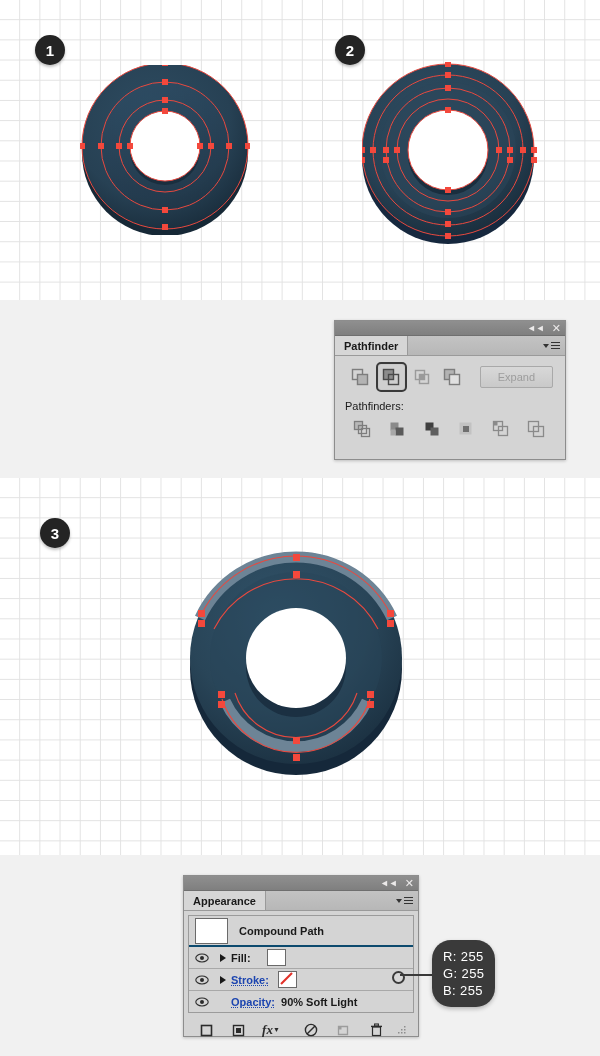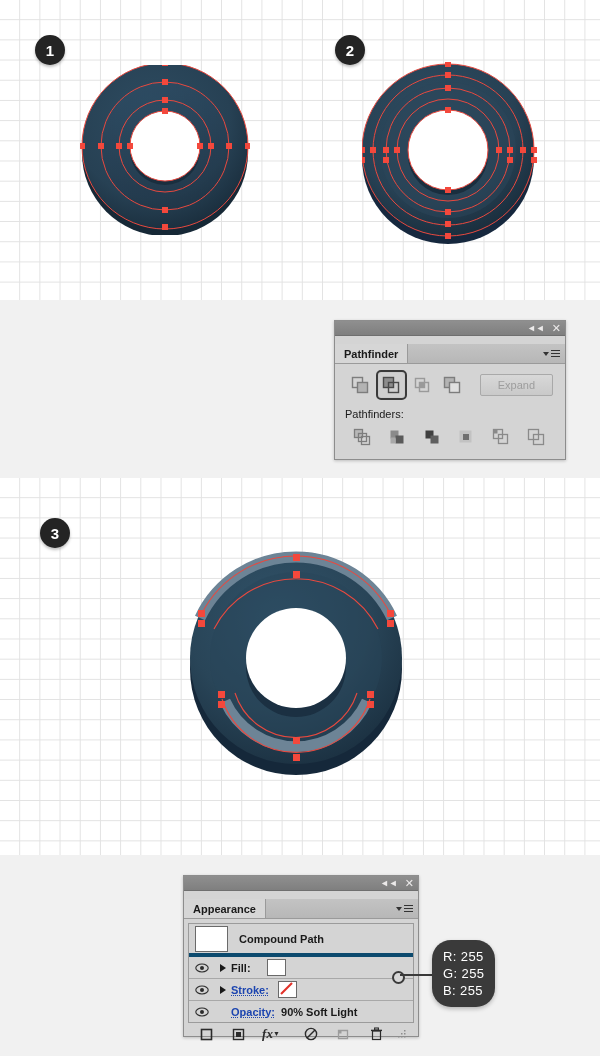--- a/index.html
+++ b/index.html
@@ -42,21 +42,21 @@
     font-size:11px;color:#1a1a1a;
   }
   .panel-titlebar{
     height:14px;background:linear-gradient(to bottom,#8f8f8f,#7f7f7f);
     display:flex;align-items:center;justify-content:flex-end;
     padding-right:4px;gap:7px;border-bottom:1px solid #6f6f6f;
   }
   .tb-btn{color:#eceaea;font-size:9px;line-height:9px;cursor:default;}
   .panel-tabrow{
     height:19px;background:linear-gradient(to bottom,#c3c3c3,#b7b7b7);
-    display:flex;align-items:stretch;border-bottom:1px solid #9a9a9a;margin-top:8px;
+    display:flex;align-items:stretch;border-bottom:1px solid #9a9a9a;
   }
   .panel-tab{
     background:#d6d6d6;padding:0 9px;display:flex;align-items:center;
     font-size:11px;font-weight:bold;color:#1a1a1a;
     border-right:1px solid #9a9a9a;
   }
   .tabrow-rest{flex:1;display:flex;align-items:center;justify-content:flex-end;padding-right:5px;}
   .menu-ico{display:inline-flex;align-items:center;gap:1px;color:#333;}
   .menu-ico .tri{width:0;height:0;border-left:3px solid transparent;border-right:3px solid transparent;border-top:4px solid #333;margin-right:1px;}
   .menu-ico .bars{display:flex;flex-direction:column;gap:1.5px;}
@@ -90,24 +90,24 @@
   }
   .ap-row:last-child{border-bottom:none;}
   .ap-eye{width:26px;display:flex;align-items:center;justify-content:center;}
   .ap-tri{width:16px;display:flex;align-items:center;justify-content:center;}
   .ap-tri .t{width:0;height:0;border-top:4px solid transparent;border-bottom:4px solid transparent;border-left:6px solid #1a1a1a;}
   .ap-label{font-size:11px;font-weight:bold;}
   .ap-link{color:#1c45b0;text-decoration:underline;text-decoration-style:dotted;font-weight:bold;}
   .ap-plain{color:#1a1a1a;font-weight:bold;}
   .ap-swatch{width:17px;height:15px;border:1px solid #6a6a6a;background:#fff;margin-left:9px;box-shadow:inset 0 0 0 1px #fff;}
   .ap-swatch.big{width:31px;height:24px;margin-left:0;}
-  .ap-title-row{display:flex;align-items:center;height:29px;background:#d4d4d4;border-bottom:4px solid #0c4a6e;padding-left:6px;gap:11px;}
+  .ap-title-row{display:flex;align-items:center;height:29px;background:#d4d4d4;border-bottom:2px solid #0c4a6e;padding-left:6px;gap:11px;}
   .ap-opacity{font-size:11px;font-weight:bold;color:#1a1a1a;margin-left:6px;}
   .ap-foot{
-    height:20px;display:flex;align-items:center;padding:0 6px;gap:8px;margin:1px 4px 0 4px;
+    height:20px;display:flex;align-items:center;padding:0 6px;gap:8px;margin:7px 4px 0 4px;
   }
   .ap-foot .sp{flex:1;}
   .foot-ico{width:25px;display:flex;align-items:center;justify-content:center;color:#2b2b2b;}
 
   
   .rgb-callout{
     position:absolute;background:#3a3a3a;border-radius:19px;color:#fff;
     font-size:13px;line-height:17px;letter-spacing:.4px;
     padding:8px 11px;text-align:left;font-weight:normal;
     box-shadow:0 2px 4px rgba(0,0,0,.25);

